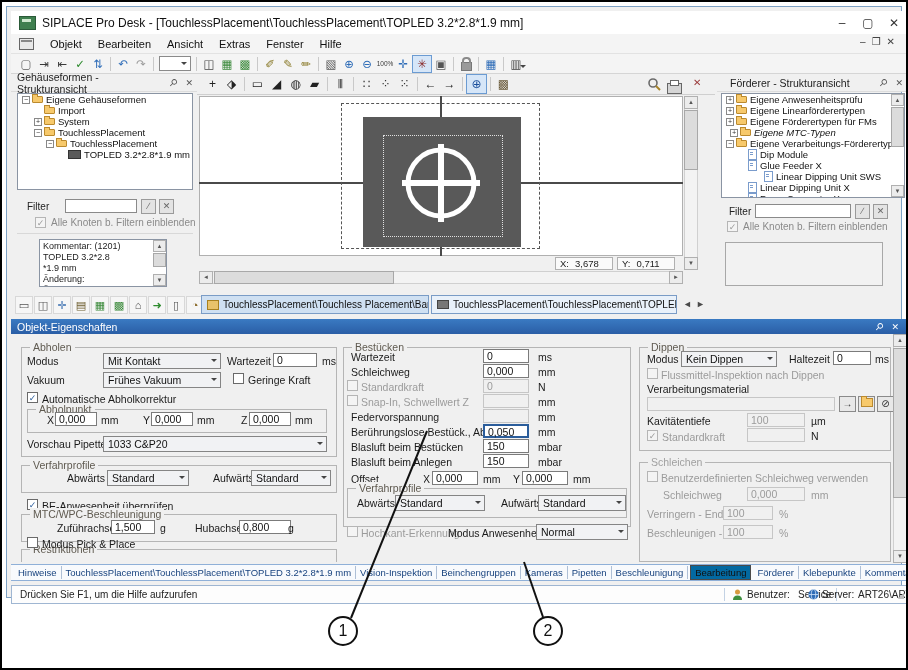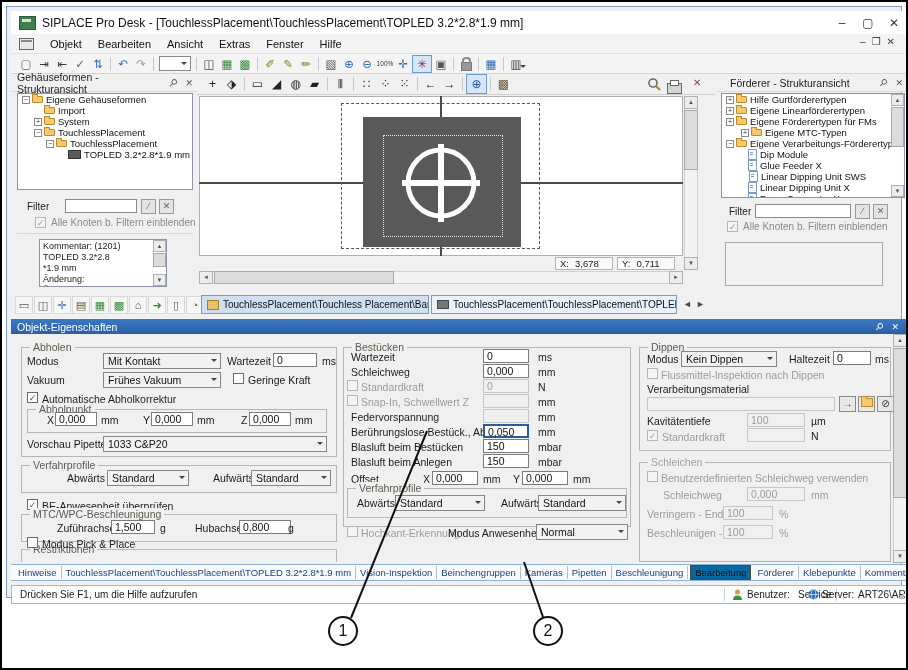--- a/index.html
+++ b/index.html
@@ -220,53 +220,53 @@
   <div class="panelhdr" style="left:710px;top:67px;width:190px;">
     <span style="margin-left:13px;">Förderer - Strukturansicht</span>
     <span style="flex:1"></span>
     <span class="pin">⚲</span>
     <span class="phx" style="margin-right:4px;">✕</span>
   </div>
   <div class="treebox" style="left:714px;top:86px;width:184px;height:105px;" id="righttree">
         <div class="trow" style="padding-left: 4px;">
           <span class="texp">+</span>
           <span class="tfolder"></span>
-          <span class="tlab">Hilfe Gurtförderertypen</span>
+          <span class="tlab">Eigene Anwesenheitsprüfu</span>
         </div>
         <div class="trow" style="padding-left: 4px;">
           <span class="texp">+</span>
           <span class="tfolder"></span>
           <span class="tlab">Eigene Linearförderertypen</span>
         </div>
         <div class="trow" style="padding-left: 4px;">
           <span class="texp">+</span>
           <span class="tfolder"></span>
           <span class="tlab">Eigene Förderertypen für FMs</span>
         </div>
-        <div class="trow" style="padding-left: 19px;">
+        <div class="trow" style="padding-left: 8px; font-style: italic;">
           <span class="texp">+</span>
           <span class="tfolder"></span>
           <span class="tlab">Eigene MTC-Typen</span>
         </div>
         <div class="trow" style="padding-left: 4px;">
           <span class="texp">−</span>
           <span class="tfolder"></span>
           <span class="tlab">Eigene Verarbeitungs-Förderertypen</span>
         </div>
         <div class="trow" style="padding-left: 16px;">
           <span class="texp-sp"></span>
           <span class="tdoc"></span>
           <span class="tlab">Dip Module</span>
         </div>
         <div class="trow" style="padding-left: 16px;">
           <span class="texp-sp"></span>
           <span class="tdoc"></span>
           <span class="tlab">Glue Feeder X</span>
         </div>
-        <div class="trow" style="padding-left: 17px;">
+        <div class="trow" style="padding-left: 32px;">
           <span class="texp-sp"></span>
           <span class="tdoc"></span>
           <span class="tlab">Linear Dipping Unit SWS</span>
         </div>
         <div class="trow" style="padding-left: 16px;">
           <span class="texp-sp"></span>
           <span class="tdoc"></span>
           <span class="tlab">Linear Dipping Unit X</span>
         </div>
         <div class="trow" style="padding-left: 16px;">

